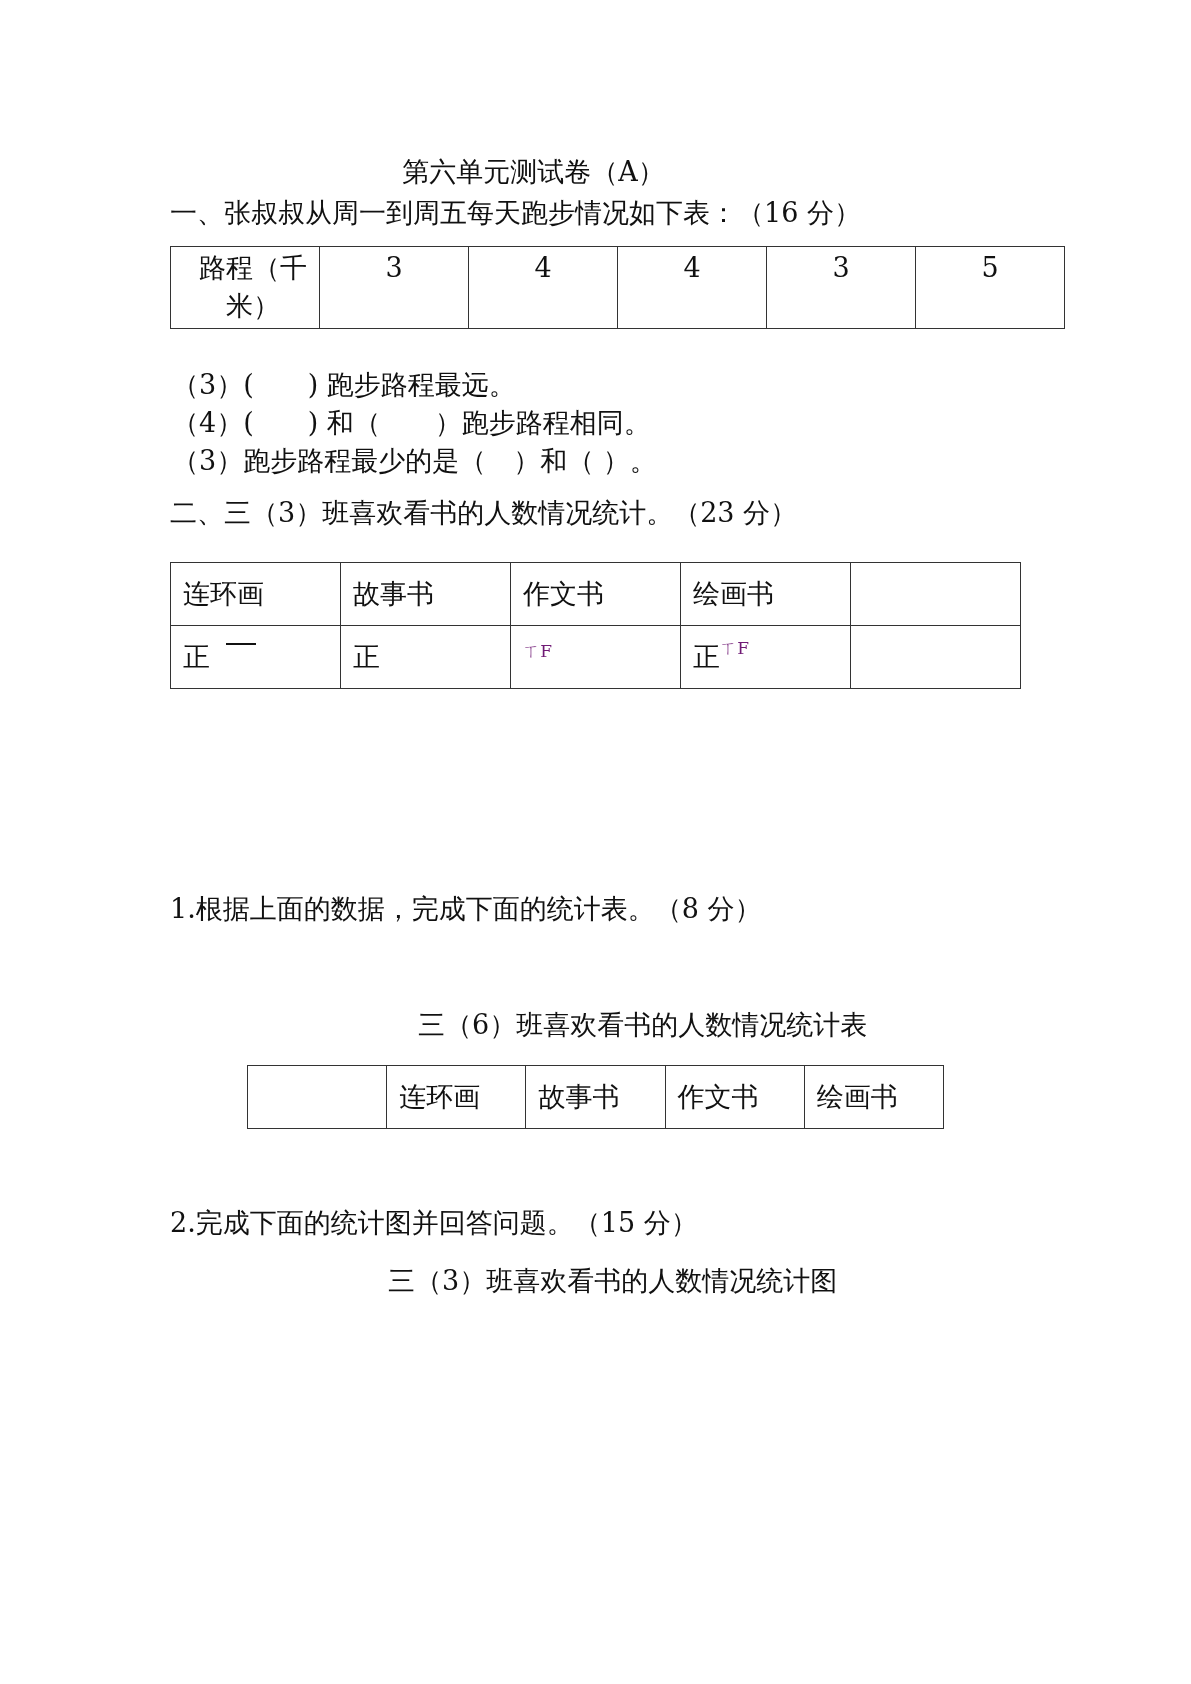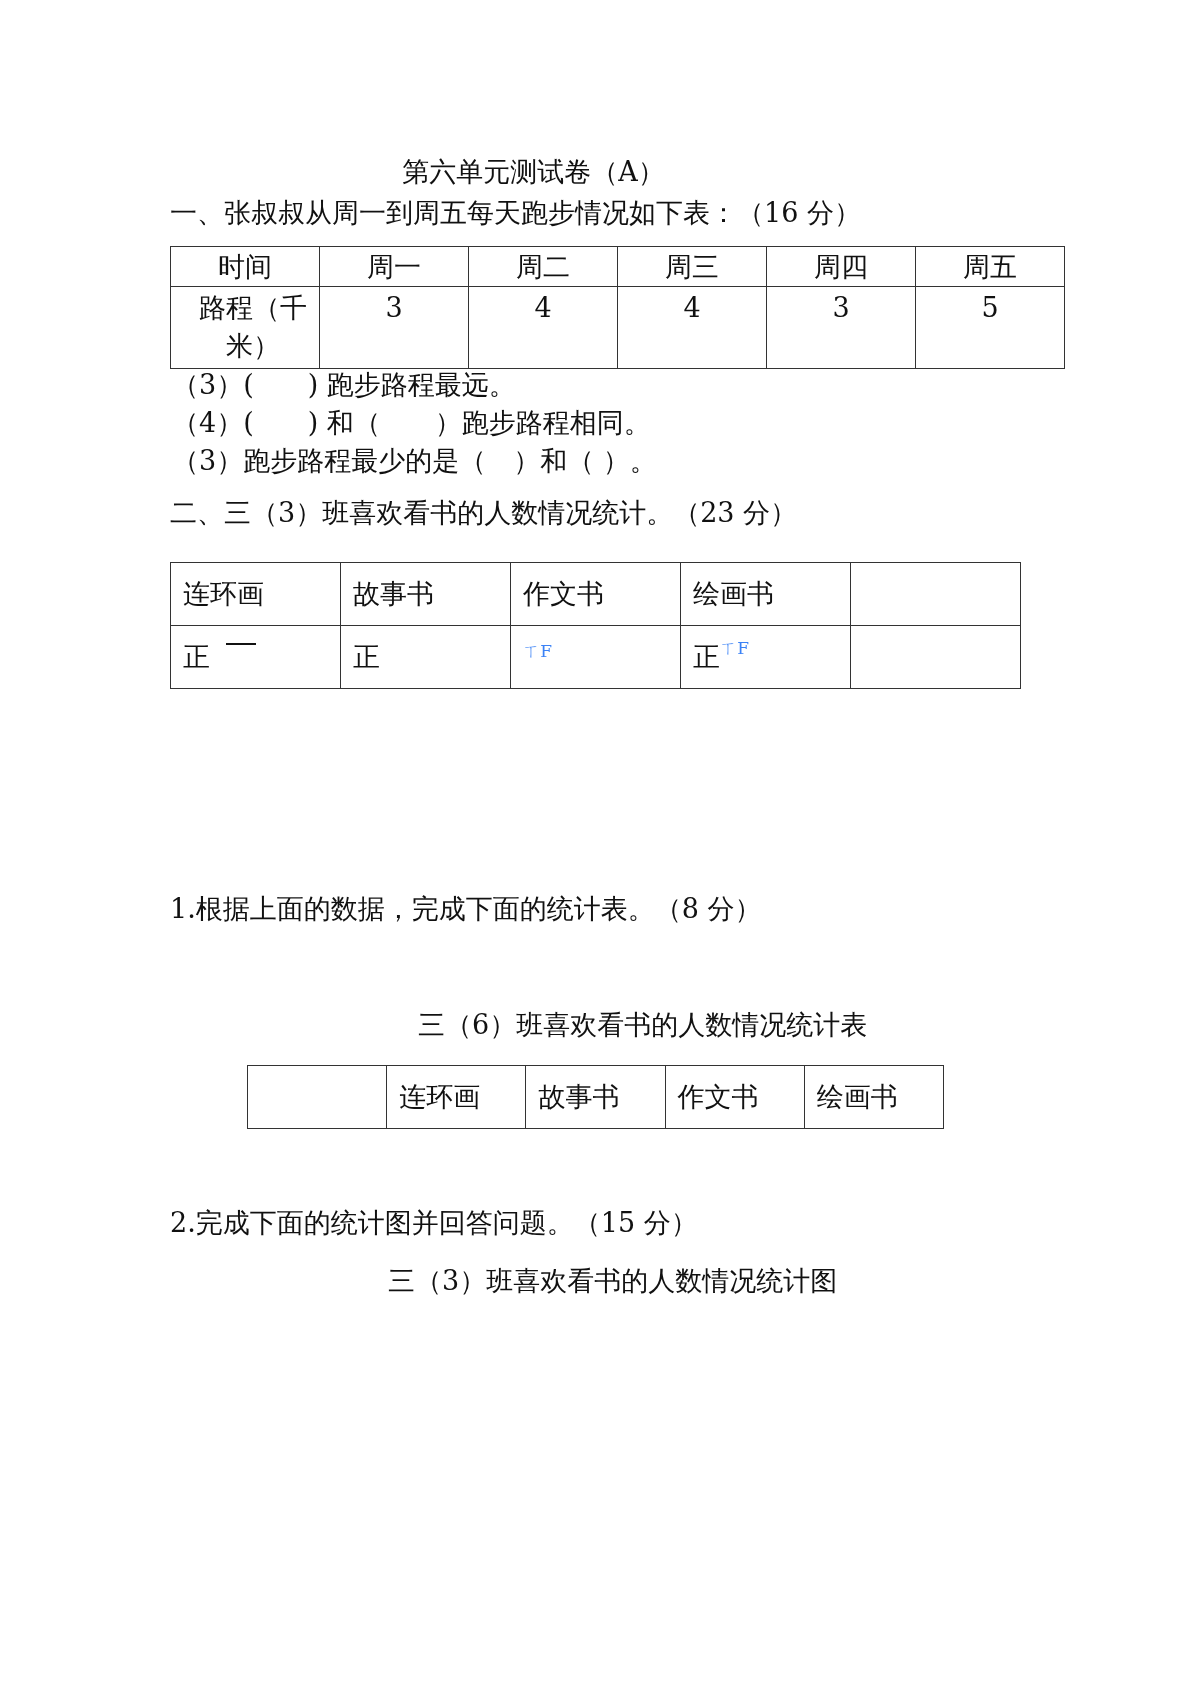--- a/index.html
+++ b/index.html
@@ -20,47 +20,39 @@
   #t1 tr.r2 td { height: 79px; line-height: 38px; padding-top: 2px; }
   #t1 td.lab { text-align: center; }
   
   #t2 { left: 170px; top: 562px; width: 851px; }
   #t2 td { height: 62px; text-align: left; padding-left: 12px; vertical-align: middle; }
   
   #t3 { left: 247px; top: 1065px; width: 697px; }
   #t3 td { height: 62px; text-align: left; padding-left: 12px; vertical-align: middle; }
   .tally { display: inline-block; position: relative; font-size: 27px; }
   .tally-extra-line { display: inline-block; width: 30px; height: 2px; background: #111; vertical-align: top; margin-top: 4px; margin-left: 16px; }
-  .tally-faint { display: inline-block; font-size: 17px; color: #3b82f6; vertical-align: top; margin-top: -2px; }
+  .tally-faint { display: inline-block; font-size: 17px; color: #701a75; vertical-align: top; margin-top: -2px; }
 </style>
 </head>
 <body>
 
 <div class="abs title">第六单元测试卷（A）</div>
 
 <div class="abs q-text" style="left:170px; top:196px;">一、张叔叔从周一到周五每天跑步情况如下表：（16 分）</div>
 
 <table id="t1">
   <colgroup>
     <col style="width:138px">
       <col style="width:138px">
       <col style="width:138px">
       <col style="width:138px">
       <col style="width:138px">
       <col style="width:138px">
   </colgroup>
   <tbody>
-      <tr class="r1">
-    <td>时间</td>
-    <td>周一</td>
-    <td>周二</td>
-    <td>周三</td>
-    <td>周四</td>
-    <td>周五</td>
-  </tr>
   <tr class="r2">
     <td class="lab" style="white-space:normal; padding-left:22px; padding-right:6px;">路程（千米）</td>
     <td>3</td>
     <td>4</td>
     <td>4</td>
     <td>3</td>
     <td>5</td>
   </tr>
 </tbody>
   </table>

